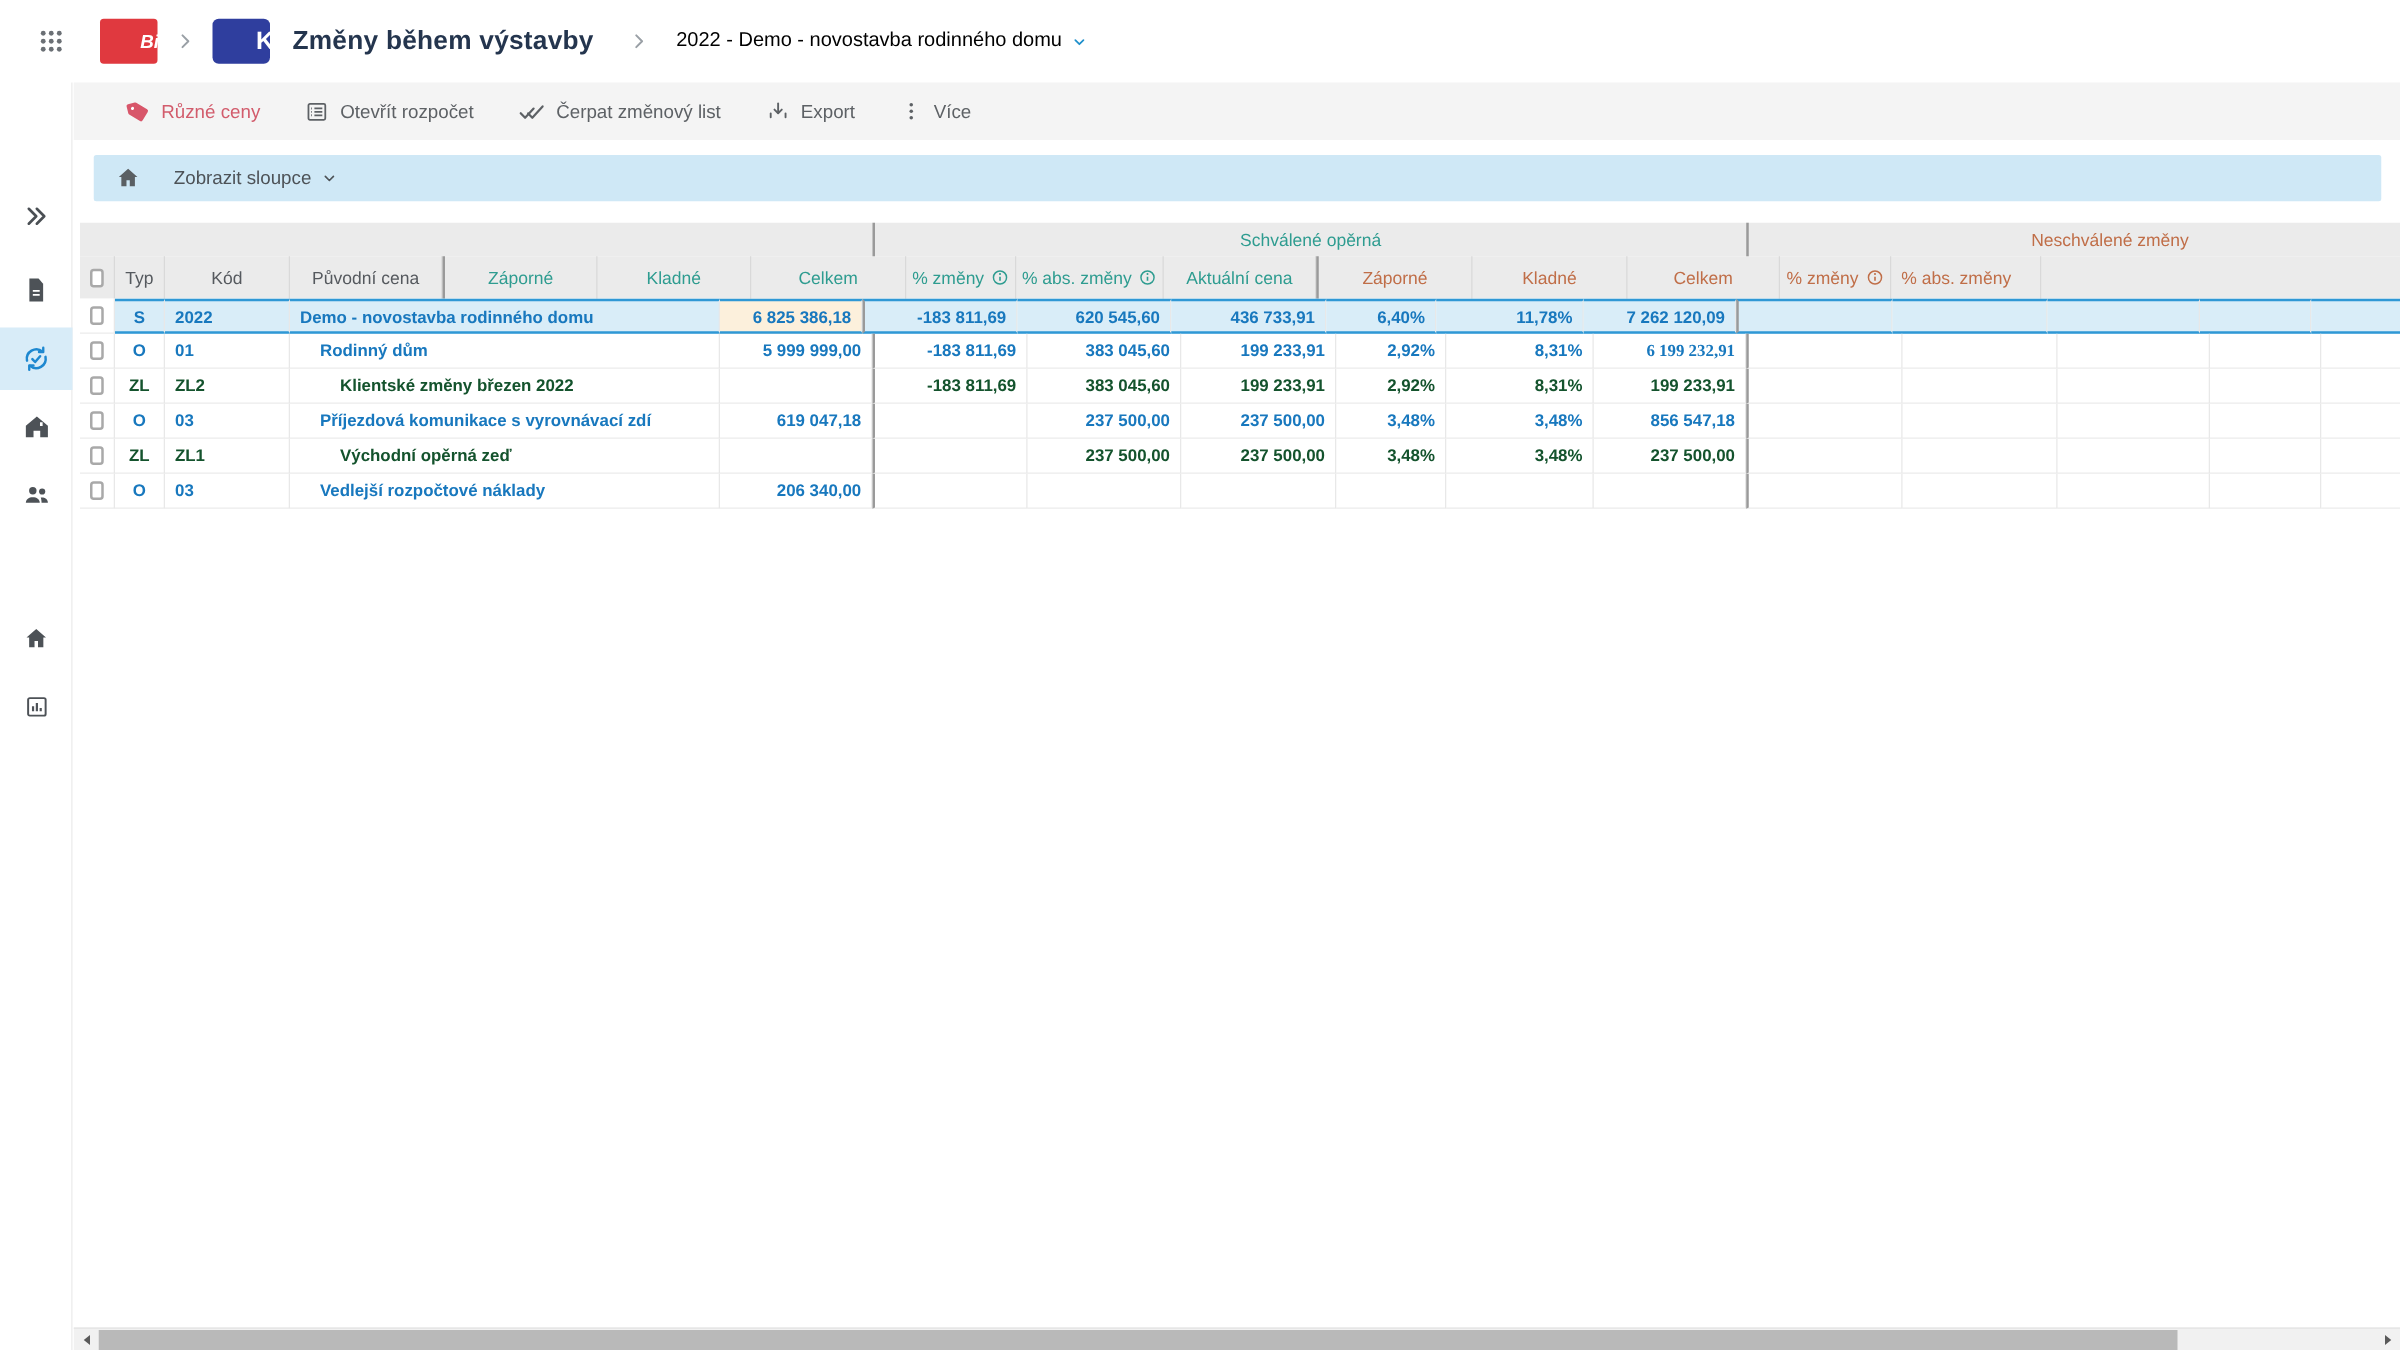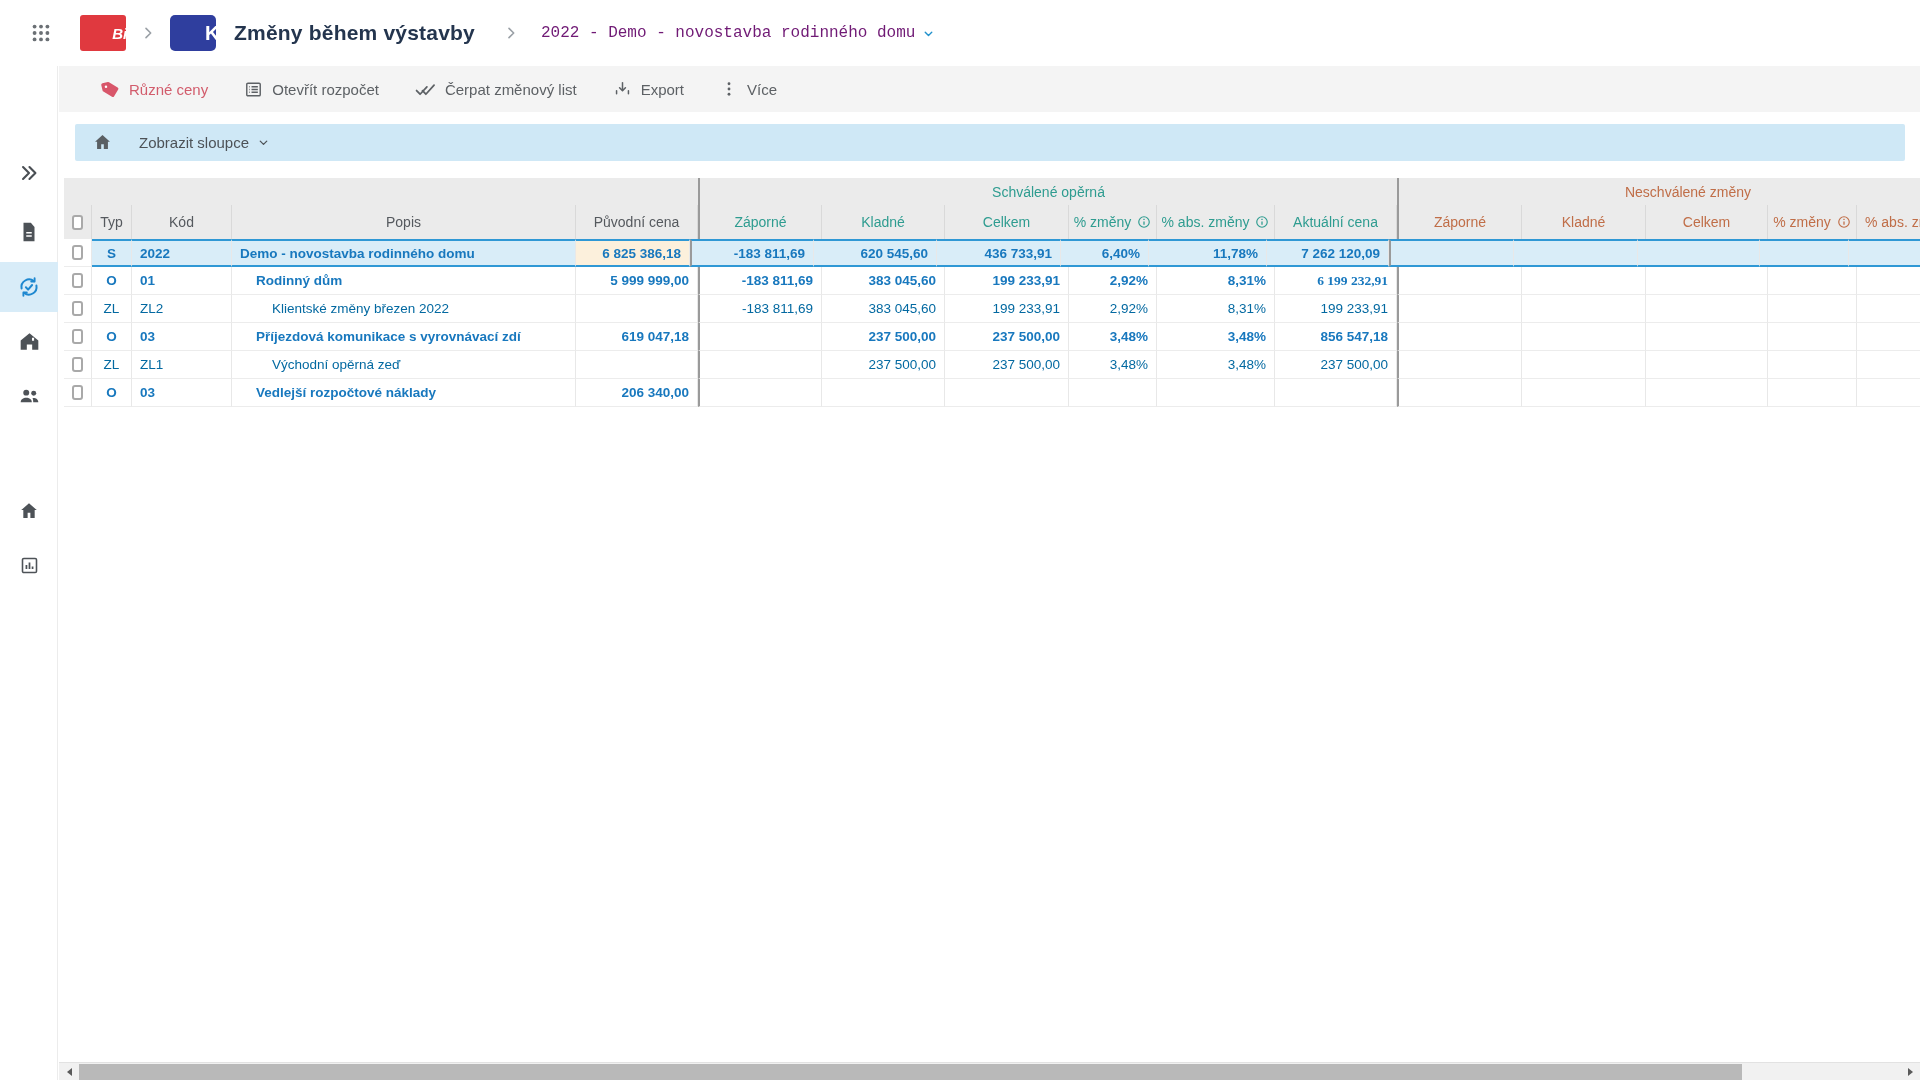--- a/index.html
+++ b/index.html
@@ -10,21 +10,21 @@
   #topbar { position:absolute; left:0; top:0; width:1920px; height:66px; background:#fff;
     display:flex; align-items:center; padding-left:28px; gap:14px; }
   .apps-btn { width:26px; height:26px; display:flex; align-items:center; justify-content:center; cursor:pointer; }
   .logo { width:36px; height:36px; border-radius:3px; display:flex; align-items:center; justify-content:center;
     color:#fff; font-weight:bold;padding-left:46px; }
   .logo-bim { background:#e0393f; font-size:15px; font-style:italic; margin-left:12px; }
   .logo-kros { background:#2f3e9e; font-size:20px; border-radius:5px; }
   .crumb-chev { display:flex; align-items:center; }
   #page-title { font-size:21px; font-weight:600; color:#24354e; letter-spacing:.2px; margin-left:4px; }
   #breadcrumb { display:flex; align-items:center; gap:7px; margin-left:8px; cursor:pointer; }
-  #breadcrumb span { font-size:16px; color:#701a75;font-family:Liberation Mono, monospace; }
+  #breadcrumb span { font-size:16px; color:#000000; }
 
   
   #sidebar { position:absolute; left:0; top:66px; width:58px; height:1014px; background:#fff;
     border-right:1px solid #ececec; }
   .side-item { position:absolute; left:0; width:58px; height:50px; display:flex; align-items:center;
     justify-content:center; cursor:pointer; color:#4d5257; }
   .side-item.active { background:#d8ecf8; color:#1e88d0; }
 
   
   #toolbar { position:absolute; left:59px; top:66px; width:1861px; height:46px; background:#f4f4f4;
@@ -53,21 +53,21 @@
   .hcols .cell.g1 { color:#c06e48; }
   .thick { border-left:2px solid #9a9a9a !important; }
   .body-row { height:28px; background:#fff; }
   .body-row .cell { border-right:1px solid #e8e8e8; border-bottom:1px solid #ececec; }
   .al-r { justify-content:flex-end; }
   .al-c { justify-content:center; }
   .row-summary .cell { background:#d9edf8; border-top:2px solid #2f98d5; border-bottom:2px solid #2f98d5; }
   .row-summary .cell.cb-cell, .row-object .cell, .row-change .cell { background-clip:padding-box; }
   .row-summary .cell.cb-cell { background:#fff; border-top:none; border-bottom:1px solid #ececec; }
   .row-summary .cell, .row-object .cell { color:#1878be; font-weight:bold; }
-  .row-change .cell { color:#0369a1; font-weight:normal; }
+  .row-change .cell { color:#14532d; font-weight:bold; }
   .sel-cell { background:#fcf0dc !important; }
   .cb { width:15px; height:15px; border:2px solid #a9a9a9; border-radius:3px; background:#fff; margin:0 auto; cursor:pointer; }
   .info-ic { display:inline-flex; cursor:pointer; }
 
   
   #hscroll { position:absolute; left:59px; top:1062px; width:1861px; height:18px; background:#f1f1f1;
     border-top:1px solid #e2e2e2; }
   .sc-arrow { position:absolute; top:0; width:16px; height:18px; display:flex; align-items:center;
     justify-content:center; cursor:pointer; }
   .tri-l { width:0; height:0; border-top:4px solid transparent; border-bottom:4px solid transparent; border-right:5px solid #5a5a5a; }
@@ -257,23 +257,20 @@
       <div class="g-row hcols">
         <div class="cell " style="width: 28px;">
           <div class="cb"></div>
         </div>
         <div class="cell " style="width: 40px;">
           <span>Typ</span>
         </div>
         <div class="cell " style="width: 100px;">
           <span>Kód</span>
         </div>
-        <div class="cell " style="width: 344px;">
-          <span>Popis</span>
-        </div>
         <div class="cell " style="width: 122px;">
           <span>Původní cena</span>
         </div>
         <div class="cell g0 thick" style="width: 124px;">
           <span>Záporné</span>
         </div>
         <div class="cell g0" style="width: 123px;">
           <span>Kladné</span>
         </div>
         <div class="cell g0" style="width: 124px;">

